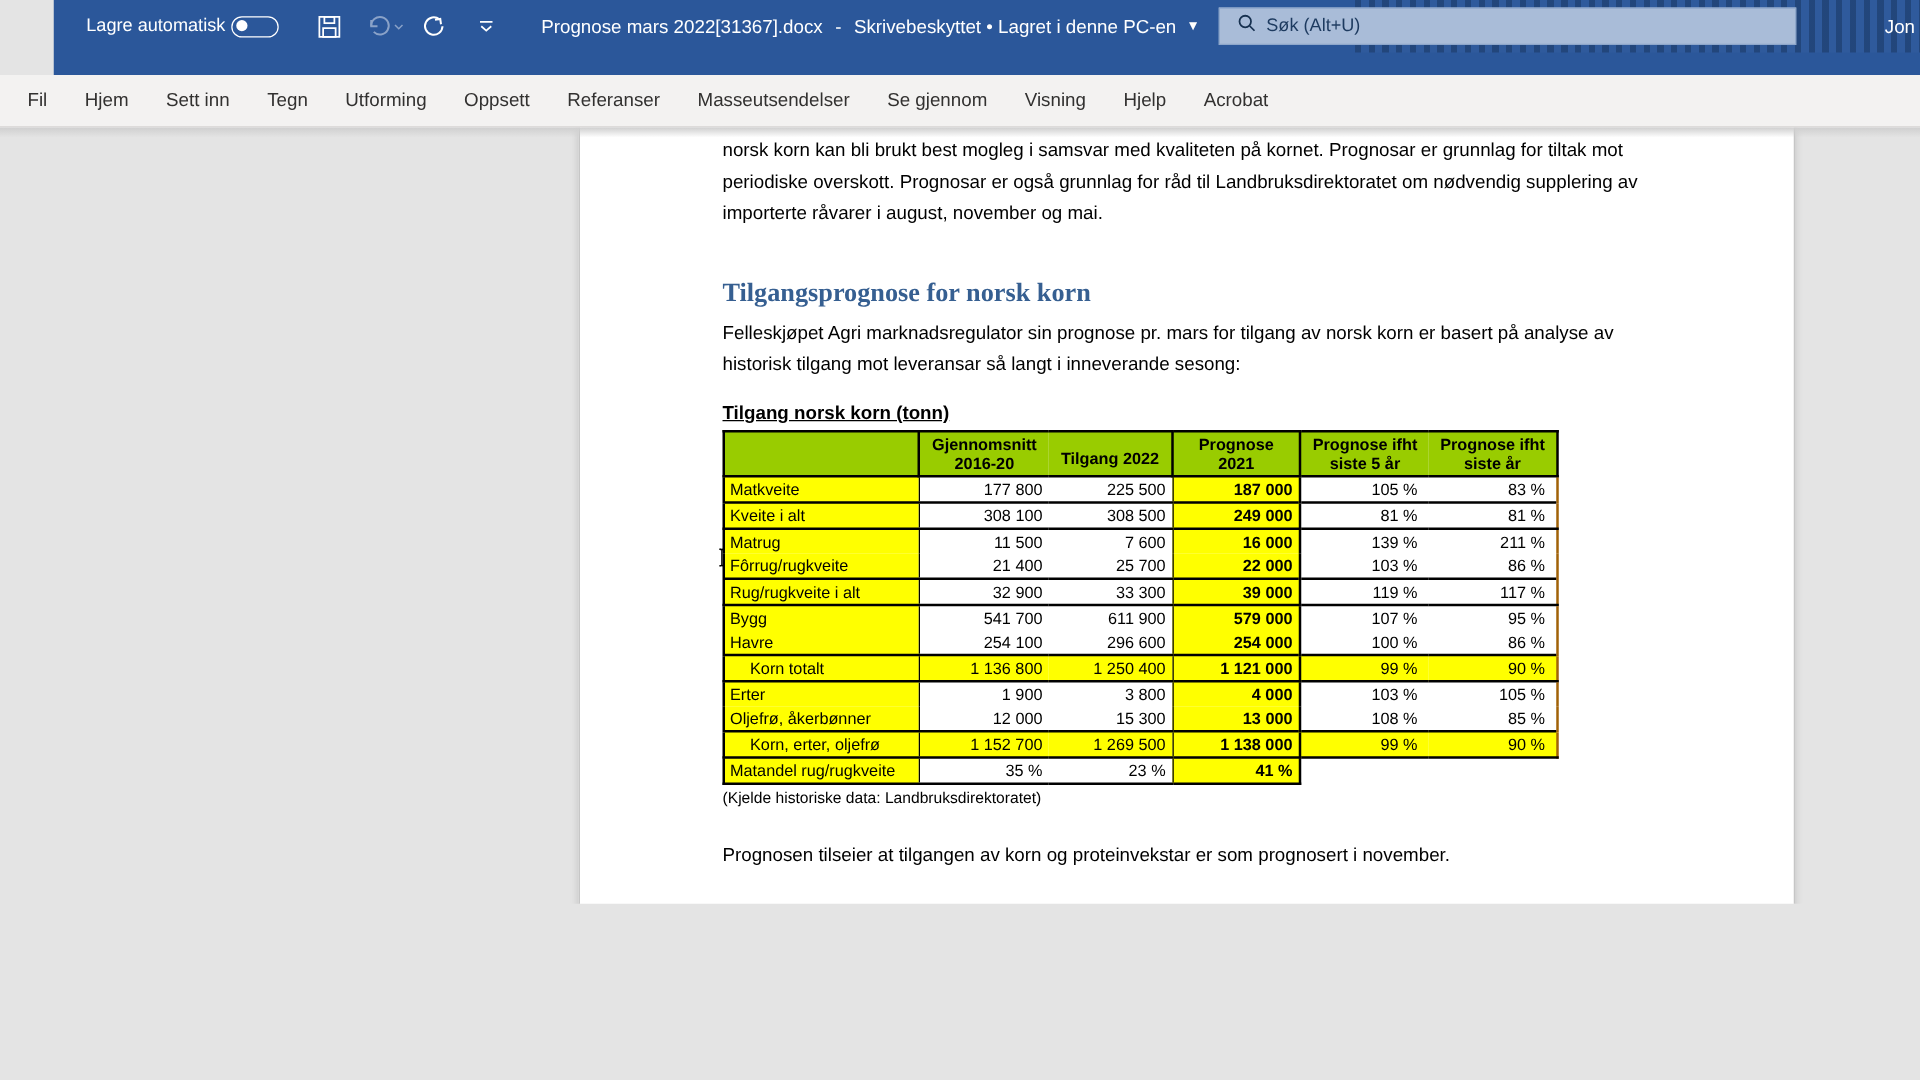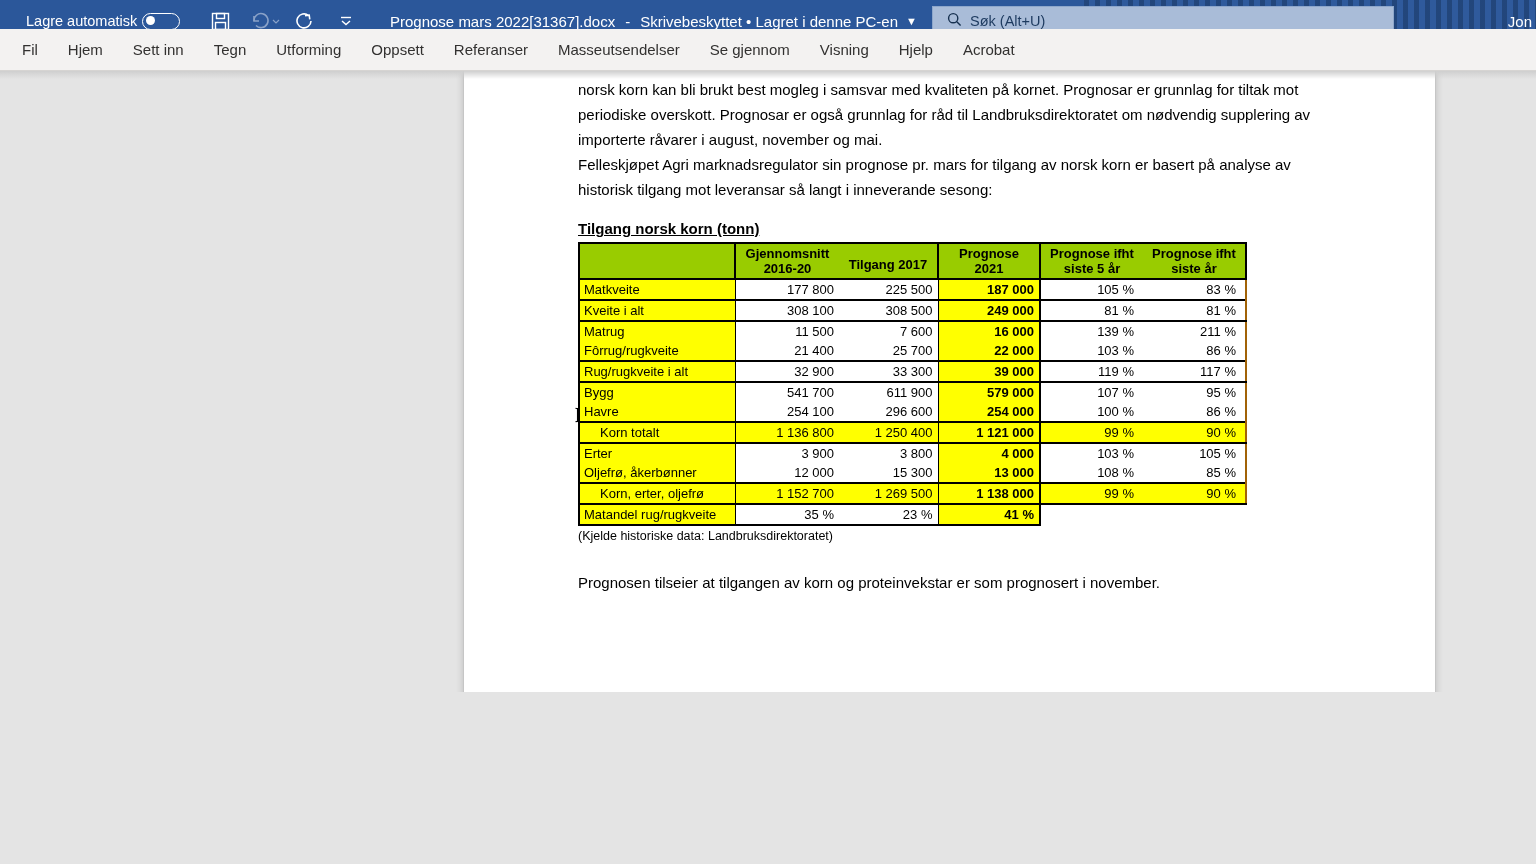--- a/index.html
+++ b/index.html
@@ -1,19 +1,19 @@
 <!DOCTYPE html>
 <html><head>
 <meta charset="utf-8">
 <style>
   * { margin:0; padding:0; box-sizing:border-box; }
   html,body { width:1536px; height:864px; overflow:hidden; font-family:"Liberation Sans", sans-serif; background:#e4e4e4; }
 
   
-  .titlebar { position:relative; height:29px; background:#2b579a; color:#fff; overflow:hidden; }
+  .titlebar { position:relative; height:60px; background:#2b579a; color:#fff; overflow:hidden;margin-left:43px; }
   .titlebar .stripes { position:absolute; right:0; top:0; width:452px; height:42px;
       background:repeating-linear-gradient(90deg, rgba(0,0,0,0.20) 0 5px, rgba(255,255,255,0.02) 5px 11px); }
   .tb-item { position:absolute; top:0; height:42px; display:flex; align-items:center; }
   .autosave-label { left:26px; font-size:14.5px; }
   .toggle { left:142px; }
   .toggle .pill { width:38px; height:17px; border:1.5px solid #fff; border-radius:9px; position:relative; }
   .toggle .knob { position:absolute; left:3px; top:2.5px; width:9px; height:9px; background:#fff; border-radius:50%; }
   .tb-icon { justify-content:center; width:28px; cursor:default; }
   .title-text { left:390px; font-size:15px; white-space:nowrap; }
   .title-text .sep { padding:0 10px; }
@@ -159,20 +159,21 @@
     <svg width="9" height="16" viewBox="0 0 9 16" fill="none" stroke="#000" stroke-width="1.1">
       <path d="M2.5 1.2 Q4.5 2 6.5 1.2"></path>
         <line x1="4.5" y1="1.6" x2="4.5" y2="14.4"></line>
         <path d="M2.5 14.8 Q4.5 14 6.5 14.8"></path>
     </svg>
   </div>
 
   <div class="page">
     <div class="content">
       <p class="bodytext">norsk korn kan bli brukt best mogleg i samsvar med kvaliteten på kornet. Prognosar er grunnlag for tiltak mot periodiske overskott. Prognosar er også grunnlag for råd til Landbruksdirektoratet om nødvendig supplering av importerte råvarer i august, november og mai.</p>
+      <h1 class="heading1">Tilgangsprognose for norsk korn</h1>
       <p class="bodytext">Felleskjøpet Agri marknadsregulator sin prognose pr. mars for tilgang av norsk korn er basert på analyse av historisk tilgang mot leveransar så langt i inneverande sesong:</p>
 
       <div class="tbl-title">Tilgang norsk korn (tonn)</div>
 
       <table class="doc-table" style="--green:#99CC00; --yellow:#FFFF00;">
         <colgroup>
             <col class="c0">
             <col class="c1">
             <col class="c2">
             <col class="c3">
@@ -182,21 +183,21 @@
         <thead>
             <tr>
               <th class="c0">
                 <div></div>
               </th>
               <th class="c1v">
                 <div>Gjennomsnitt</div>
                 <div>2016-20</div>
               </th>
               <th class="c2v">
-                <div>Tilgang 2017</div>
+                <div>Tilgang 2022</div>
               </th>
               <th class="c3v">
                 <div>Prognose</div>
                 <div>2021</div>
               </th>
               <th class="c4v">
                 <div>Prognose ifht</div>
                 <div>siste 5 år</div>
               </th>
               <th class="c5v">
@@ -265,21 +266,21 @@
             <tr class="total">
               <td class="lbl">Korn totalt</td>
               <td class="avg">1 136 800</td>
               <td class="t20">1 250 400</td>
               <td class="prog">1 121 000</td>
               <td class="p5">99 %</td>
               <td class="p1">90 %</td>
             </tr>
             <tr class="normal">
               <td class="lbl">Erter</td>
-              <td class="avg">3 900</td>
+              <td class="avg">1 900</td>
               <td class="t20">3 800</td>
               <td class="prog">4 000</td>
               <td class="p5">103 %</td>
               <td class="p1">105 %</td>
             </tr>
             <tr class="normal">
               <td class="lbl">Oljefrø, åkerbønner</td>
               <td class="avg">12 000</td>
               <td class="t20">15 300</td>
               <td class="prog">13 000</td>

